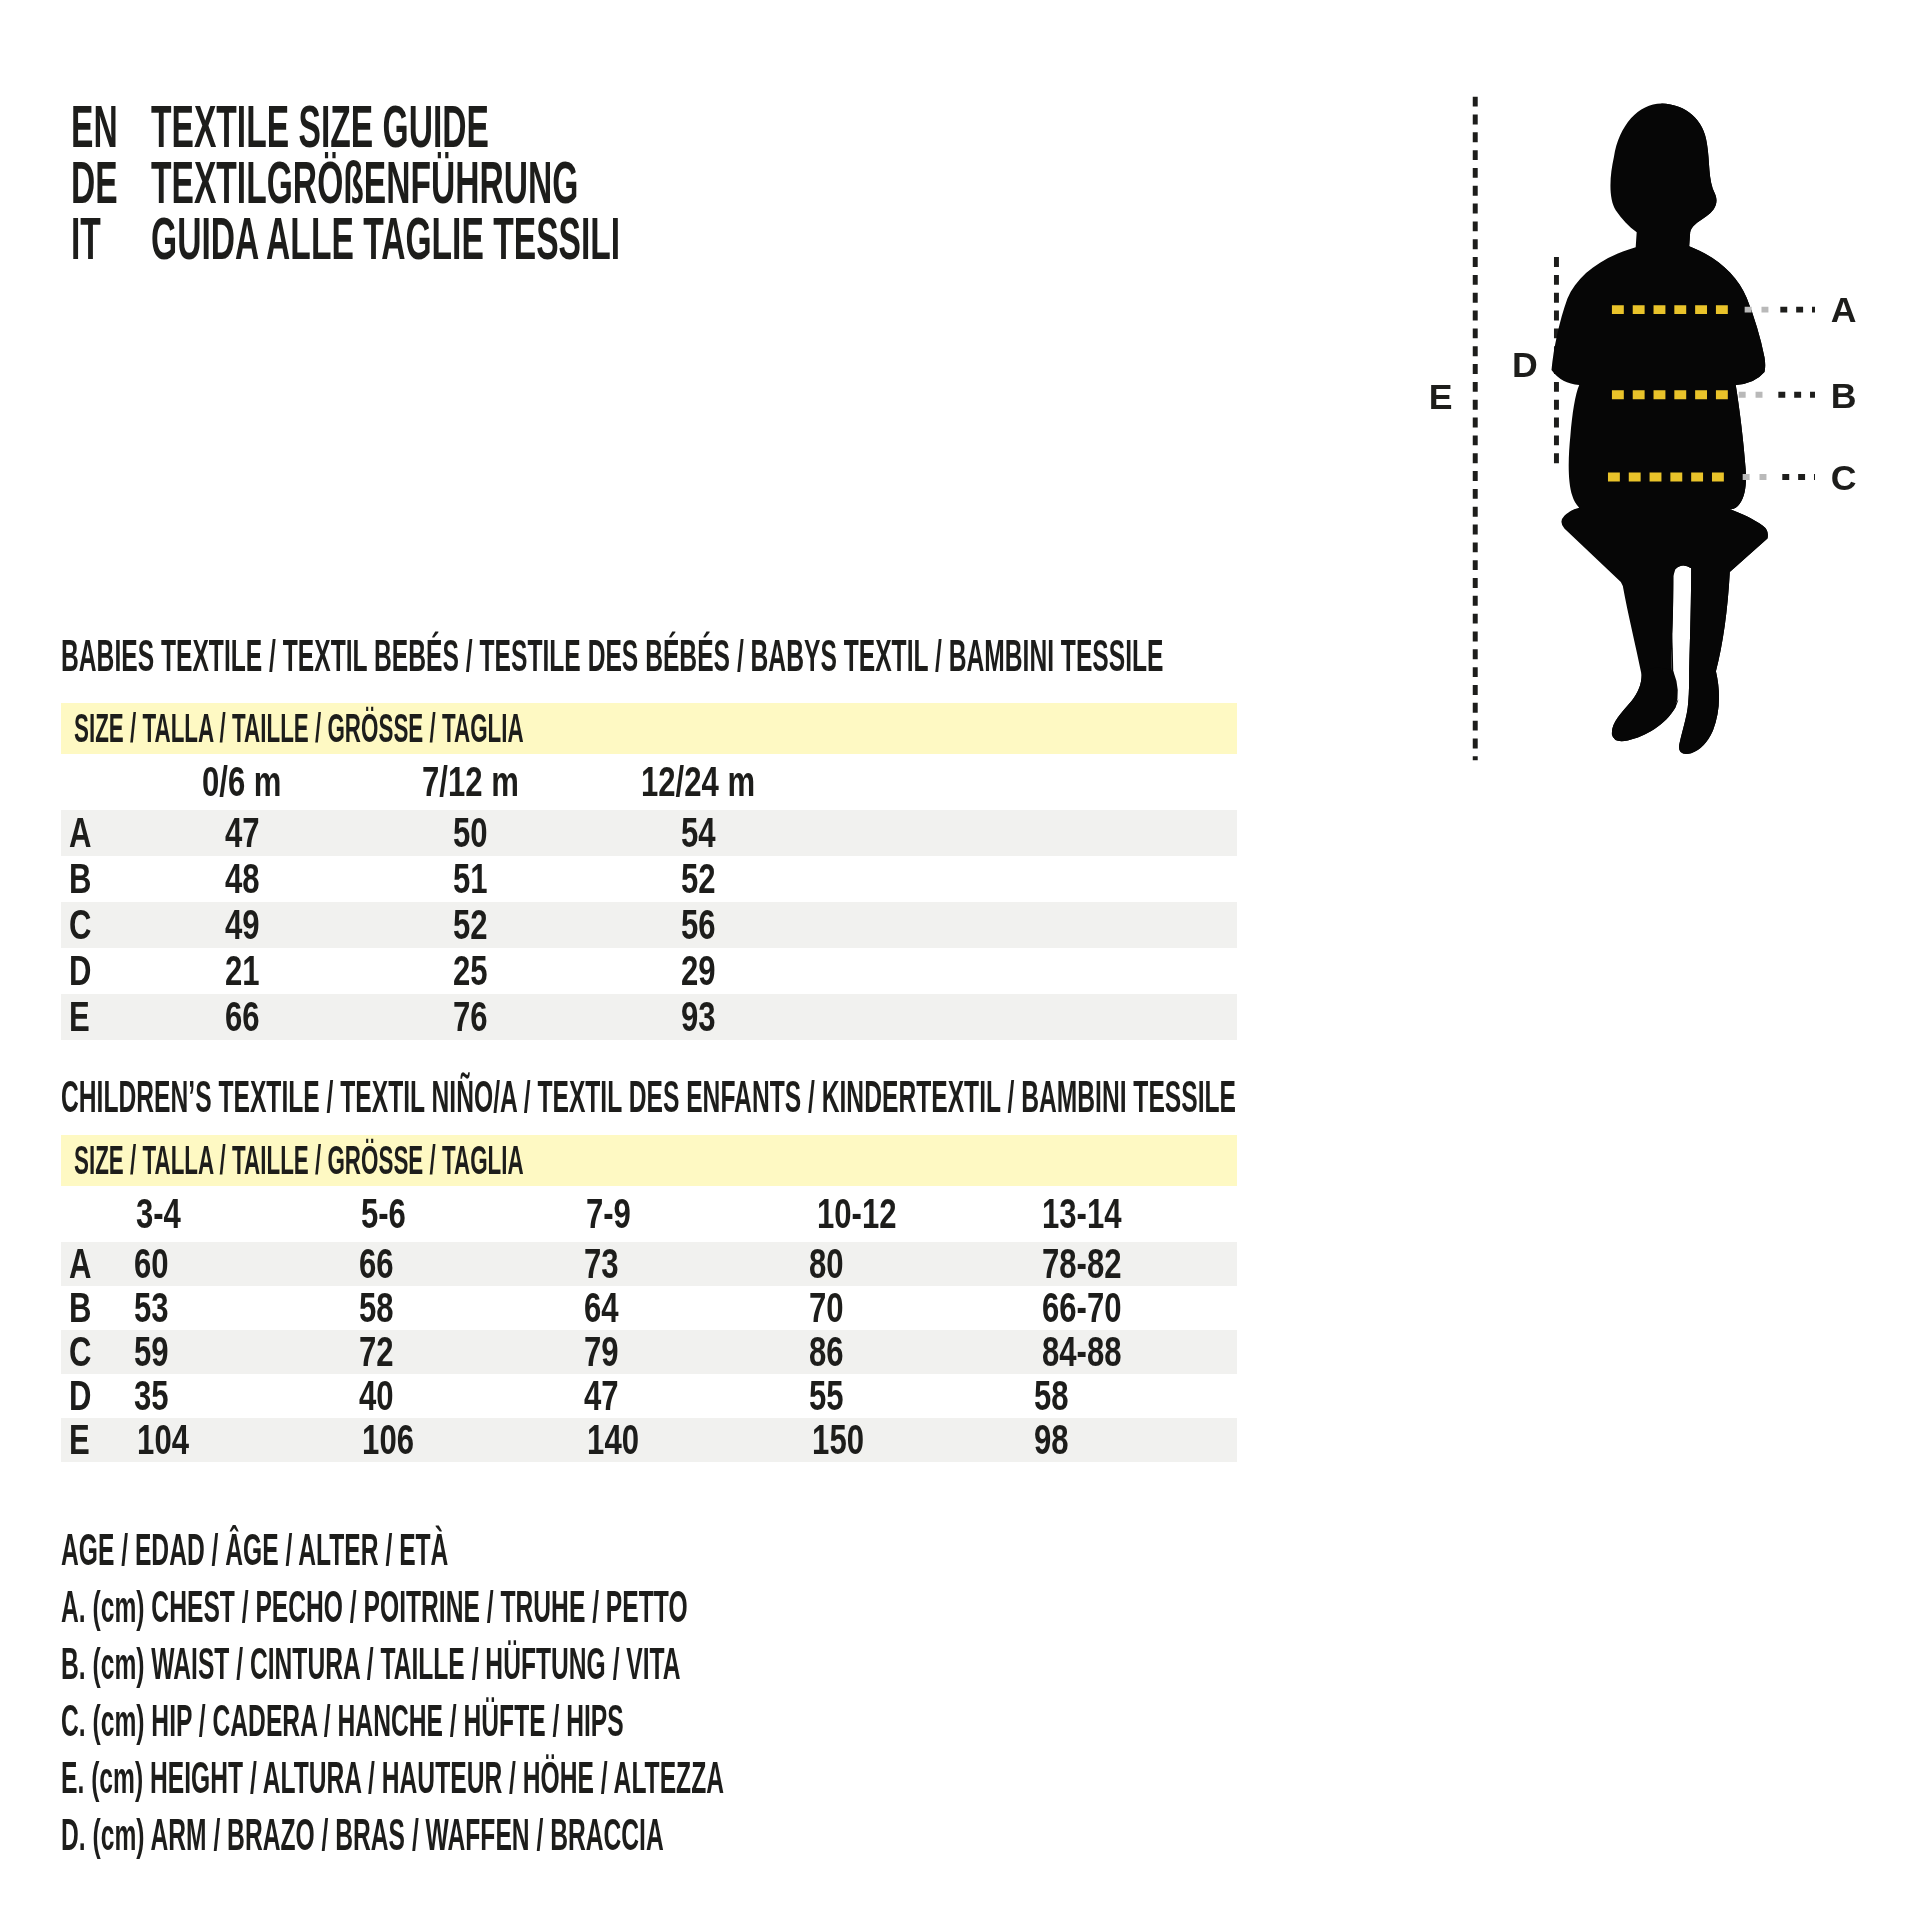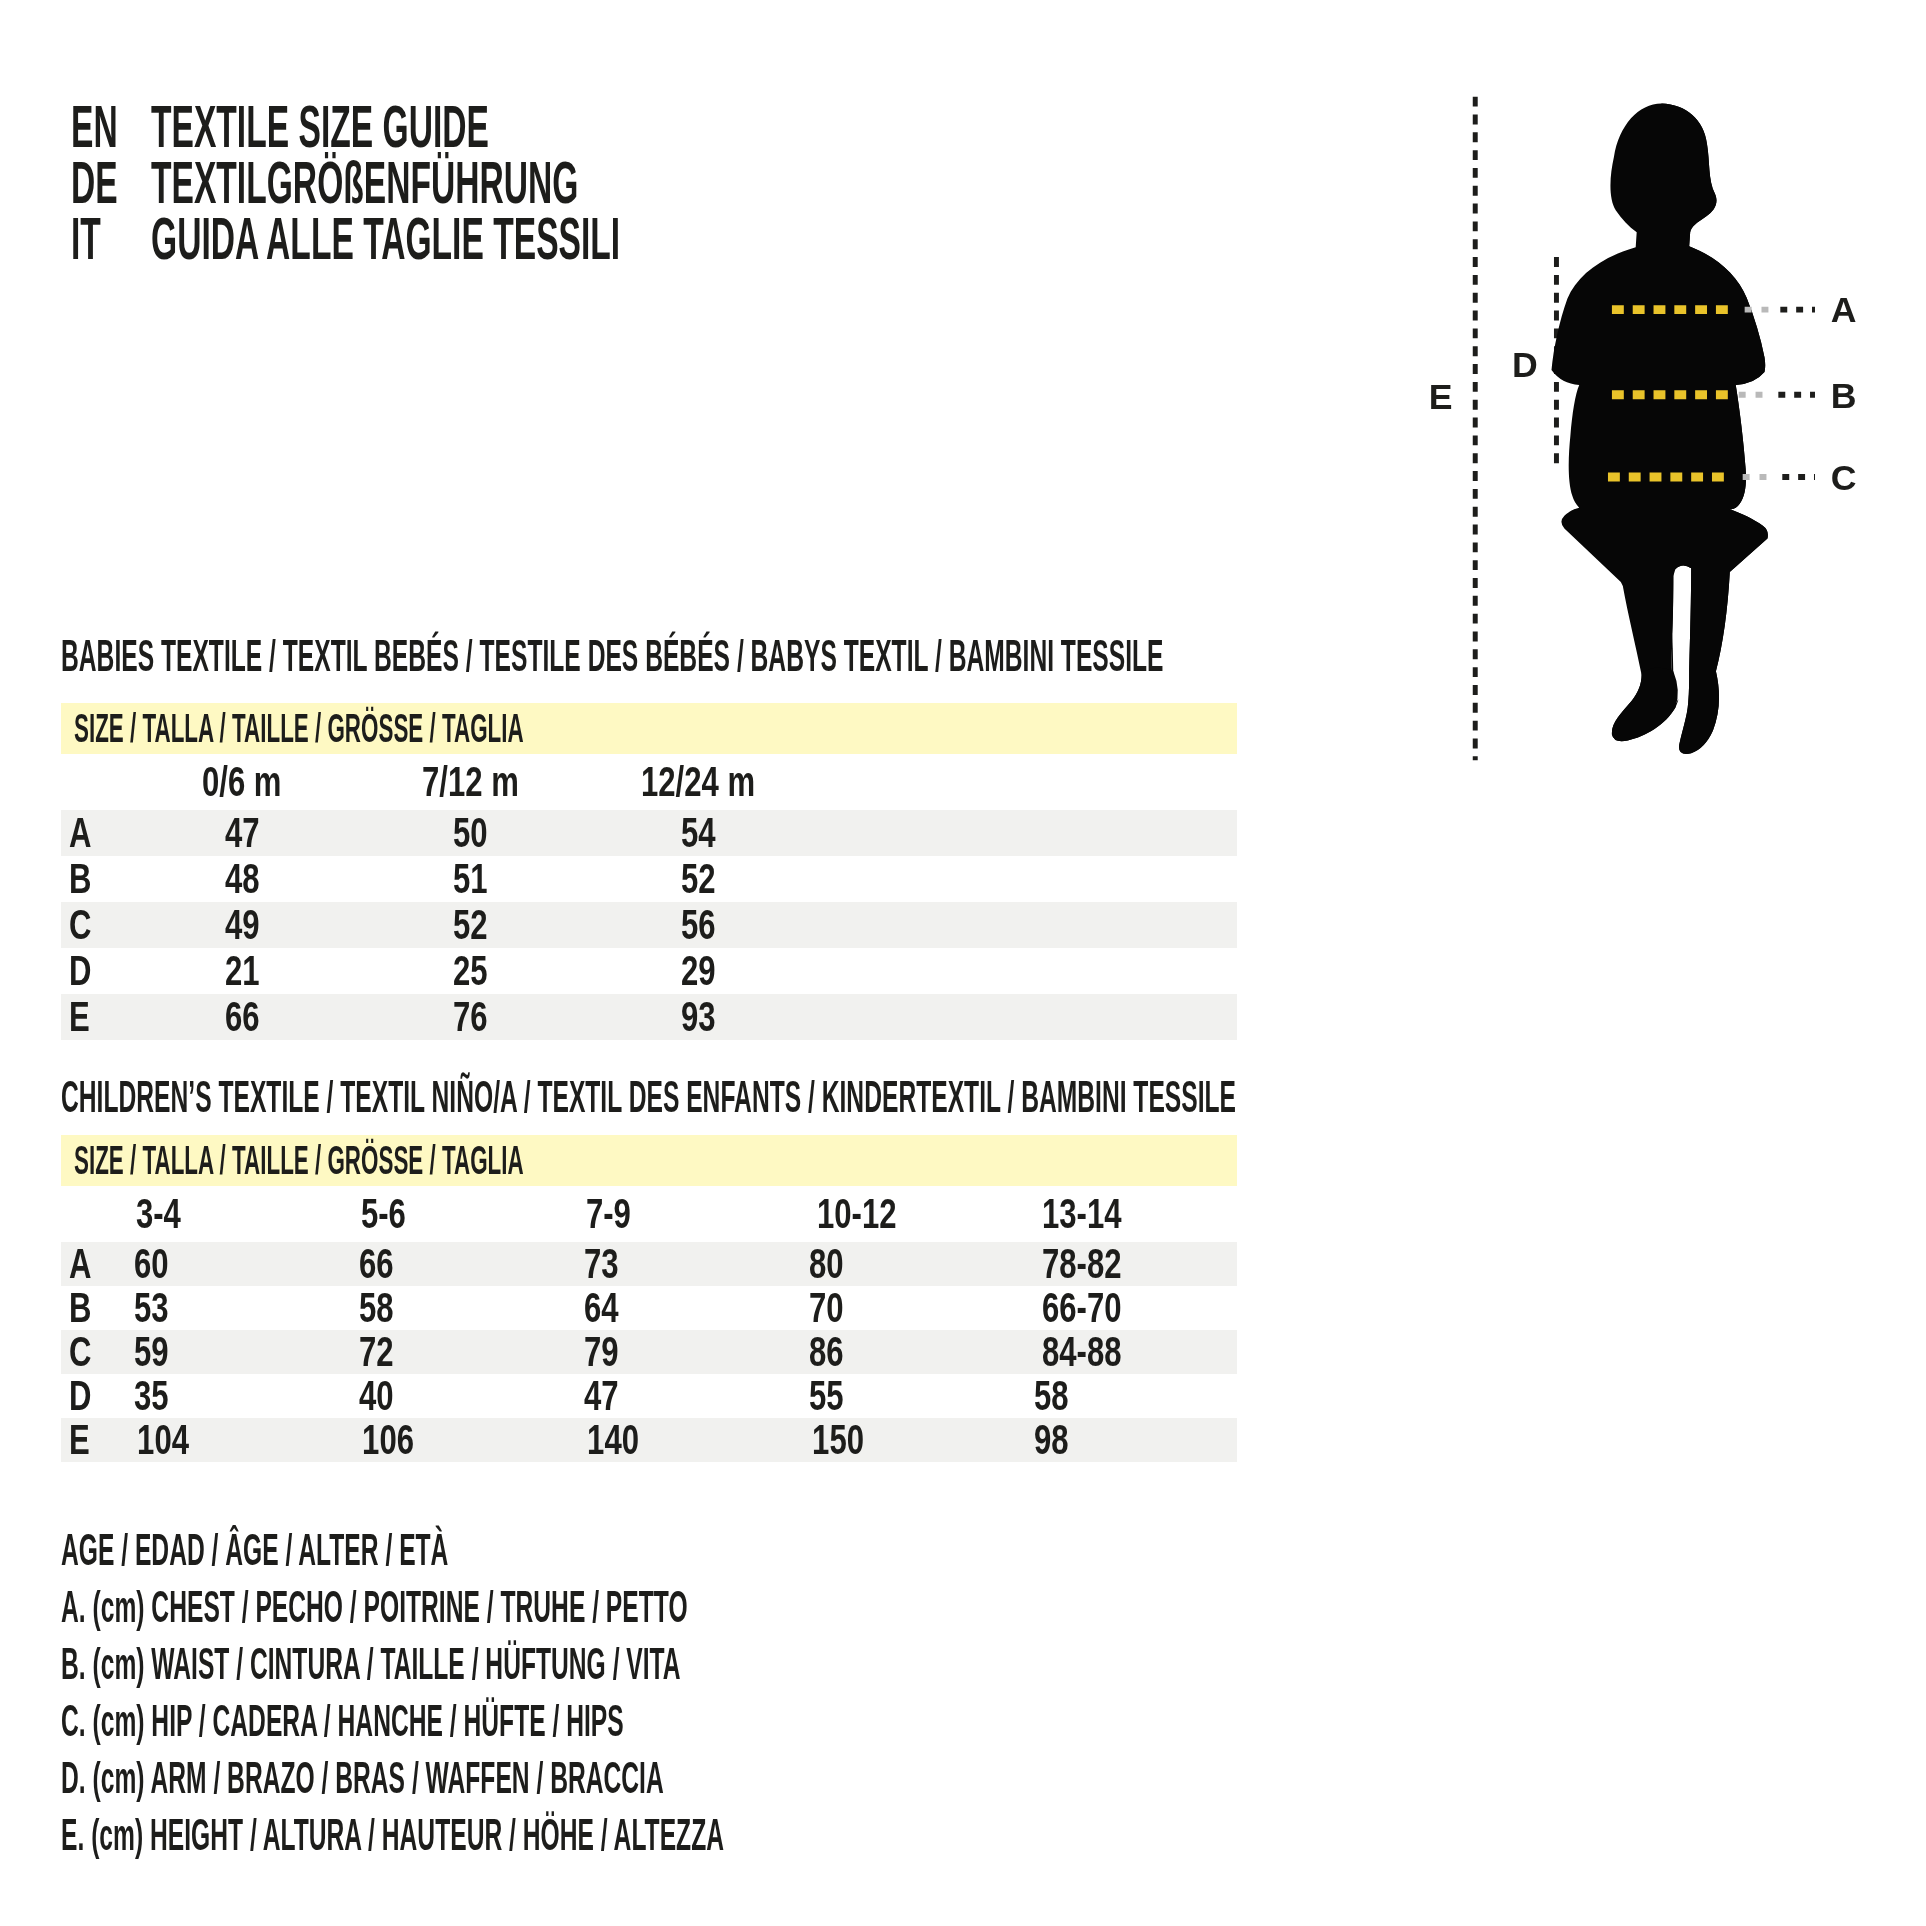--- a/index.html
+++ b/index.html
@@ -288,21 +288,21 @@
     <div class="legend-line">
         <span class="cx">A. (cm) CHEST / PECHO / POITRINE / TRUHE / PETTO</span>
       </div>
     <div class="legend-line">
         <span class="cx">B. (cm) WAIST / CINTURA / TAILLE / HÜFTUNG / VITA</span>
       </div>
     <div class="legend-line">
         <span class="cx">C. (cm) HIP / CADERA / HANCHE / HÜFTE / HIPS</span>
       </div>
     <div class="legend-line">
+        <span class="cx">E. (cm) HEIGHT / ALTURA / HAUTEUR / HÖHE / ALTEZZA</span>
+      </div>
+    <div class="legend-line">
         <span class="cx">D. (cm) ARM / BRAZO / BRAS / WAFFEN / BRACCIA</span>
       </div>
-    <div class="legend-line">
-        <span class="cx">E. (cm) HEIGHT / ALTURA / HAUTEUR / HÖHE / ALTEZZA</span>
-      </div>
   </div>
 
 </div>
 
 
 </body></html>

